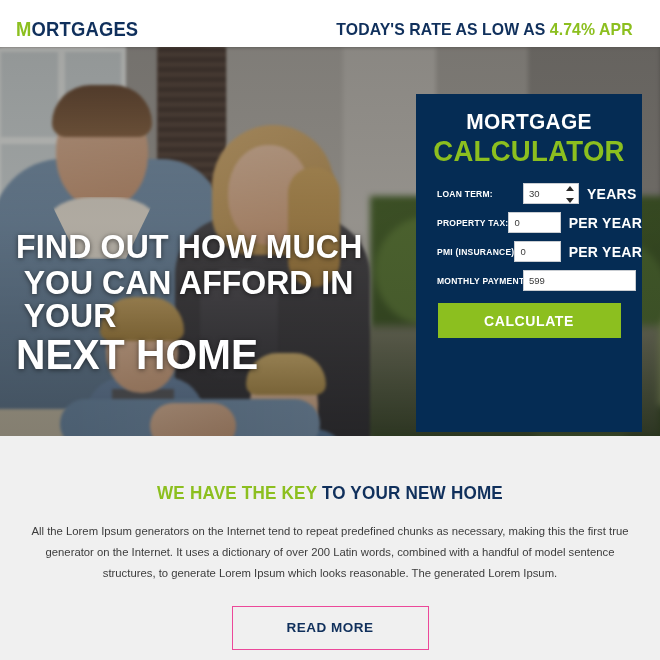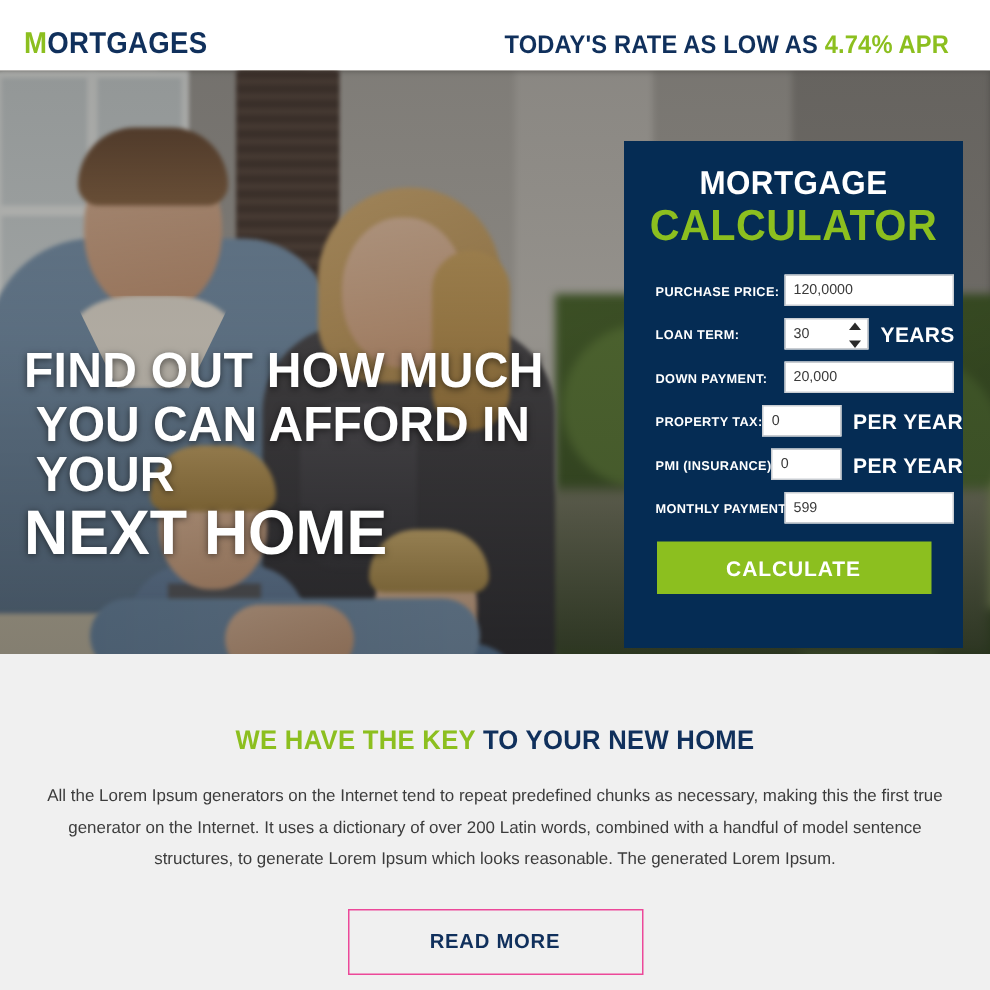--- a/index.html
+++ b/index.html
@@ -315,42 +315,34 @@
       <div class="hl2">YOU CAN AFFORD IN YOUR</div>
       <div class="hl3">NEXT HOME</div>
     </div>
 
     <div class="calc">
       <div class="calc-t1">MORTGAGE</div>
       <div class="calc-t2">CALCULATOR</div>
 
       <div class="fields">
 
-        <div class="frow">
-          <div class="flabel">PURCHASE PRICE:</div>
-          <div class="fbox w-wide">120,0000</div>
-        </div>
 
         <div class="frow">
           <div class="flabel">LOAN TERM:</div>
           <div class="fbox w-spin">
             <span>30</span>
             <span class="spin">
                 <i class="up"></i>
                 <i class="down"></i>
               </span>
           </div>
           <div class="funit">YEARS</div>
         </div>
 
 
-        <div class="frow">
-          <div class="flabel">DOWN PAYMENT:</div>
-          <div class="fbox w-wide">20,000</div>
-        </div>
 
         <div class="frow">
           <div class="flabel">PROPERTY TAX:</div>
           <div class="fbox w-mid">0</div>
           <div class="funit">PER YEAR</div>
         </div>
 
         <div class="frow">
           <div class="flabel">PMI (INSURANCE)</div>
           <div class="fbox w-mid">0</div>

